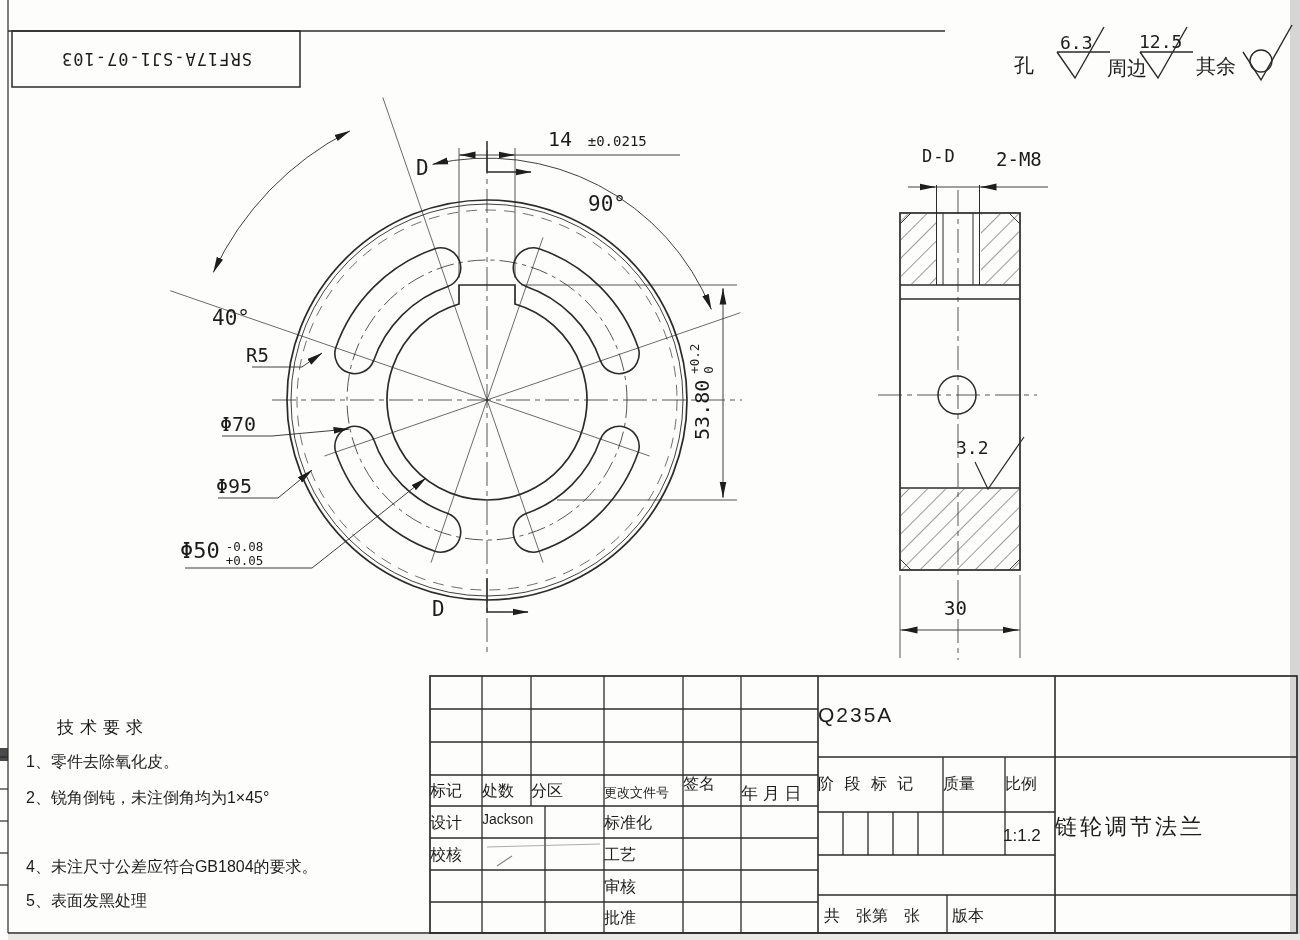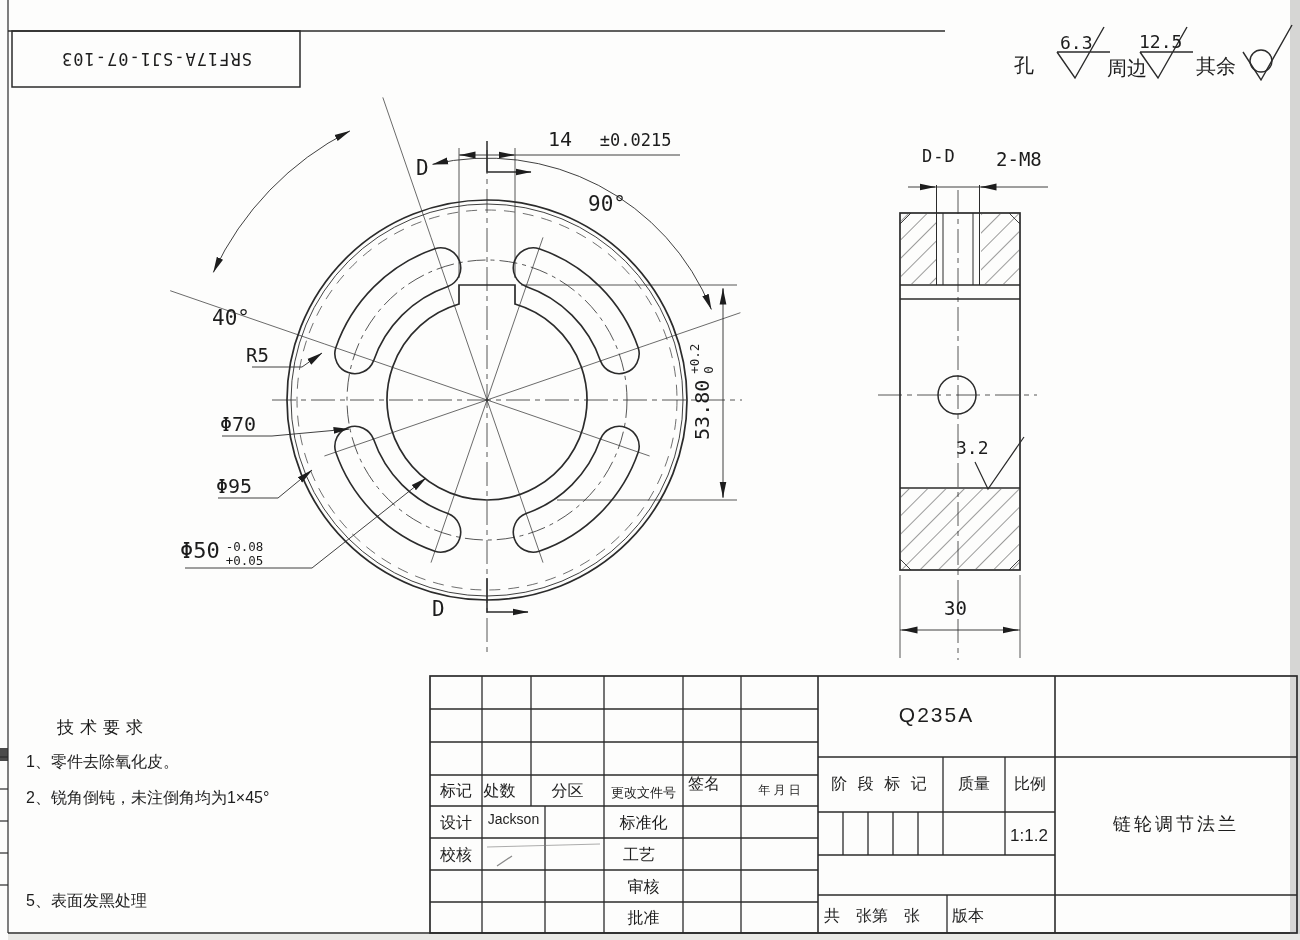--- a/index.html
+++ b/index.html
@@ -2,21 +2,21 @@
 <html><head>
 <meta charset="utf-8">
 <style>
   html,body{margin:0;padding:0;background:#ffffff;}
   #sheet{position:relative;width:1300px;height:940px;background:#fdfdfc;overflow:hidden;
          font-family:"Liberation Sans","DejaVu Sans",sans-serif;color:#1d1d1d;}
   #linework{position:absolute;left:0;top:0;z-index:1;}
   .lbl{position:absolute;z-index:10;white-space:nowrap;color:#1c1c1c;
        font-family:"DejaVu Sans Mono","Liberation Mono",monospace;}
   .cjk{font-family:"Liberation Sans","DejaVu Sans",sans-serif;}
-  .ctr{text-align:center;}
+  .ctr{text-align:left;}
   .tolstack{display:inline-flex;flex-direction:column;font-size:12.5px;line-height:1.1;
             vertical-align:middle;margin-left:6px;}
   .dimmain{font-size:20px;}
   #partno-box{position:absolute;left:12px;top:31px;width:288px;height:56px;z-index:10;
               display:flex;align-items:center;justify-content:center;}
   #partno-box span{transform:rotate(180deg);font-size:17px;letter-spacing:1px;
                    font-family:"DejaVu Sans Mono",monospace;}
   #watermark{position:absolute;left:512px;top:430px;z-index:5;display:flex;align-items:center;
              opacity:0.82;}
   #watermark .wmtext{font-size:56px;font-weight:bold;letter-spacing:5px;color:#3fb2e6;
@@ -203,21 +203,21 @@
 
 <div class="lbl cjk" style="left:1014px;top:52px;font-size:20px">孔</div>
 <div class="lbl" style="left:1060px;top:32px;font-size:18px">6.3</div>
 <div class="lbl cjk" style="left:1107px;top:55px;font-size:20px">周边</div>
 <div class="lbl" style="left:1139px;top:31px;font-size:18px">12.5</div>
 <div class="lbl cjk" style="left:1196px;top:53px;font-size:20px">其余</div>
 
 <div class="lbl" style="left:416px;top:156px;font-size:21px">D</div>
 <div class="lbl" style="left:548px;top:127px">
   <span class="dimmain">14</span>
-  <span style="font-size:17px;margin-left:18px">±0.0215</span>
+  <span style="font-size:14px;margin-left:6px">±0.0215</span>
 </div>
 <div class="lbl" style="left:588px;top:192px;font-size:21px">90°</div>
 <div class="lbl" style="left:212px;top:306px;font-size:21px">40°</div>
 <div class="lbl" style="left:246px;top:344px;font-size:19px">R5</div>
 <div class="lbl" style="left:220px;top:412px;font-size:20px">Φ70</div>
 <div class="lbl" style="left:216px;top:474px;font-size:20px">Φ95</div>
 <div class="lbl" style="left:180px;top:538px">
   <span style="font-size:22px">Φ50</span><span class="tolstack">
         <span>-0.08</span>
         <span>+0.05</span>
@@ -233,39 +233,40 @@
 <div class="lbl" style="left:432px;top:597px;font-size:21px">D</div>
 
 <div class="lbl" style="left:922px;top:146px;font-size:17px;letter-spacing:1px">D-D</div>
 <div class="lbl" style="left:996px;top:148px;font-size:19px">2-M8</div>
 <div class="lbl" style="left:956px;top:437px;font-size:18px">3.2</div>
 <div class="lbl" style="left:944px;top:597px;font-size:19px">30</div>
 
 <div class="lbl cjk" style="left:57px;top:716px;font-size:17px;letter-spacing:6px">技术要求</div>
 <div class="lbl cjk" style="left:26px;top:752px;font-size:16px">1、零件去除氧化皮。</div>
 <div class="lbl cjk" style="left:26px;top:788px;font-size:16px">2、锐角倒钝，未注倒角均为1×45°</div>
+<div class="lbl cjk" style="left:26px;top:857px;font-size:16px">4、未注尺寸公差应符合GB1804的要求。</div>
 <div class="lbl cjk" style="left:26px;top:891px;font-size:16px">5、表面发黑处理</div>
 
 <div class="tb cjk ctr" style="left:430px;top:781px;width:52px">标记</div>
 <div class="tb cjk ctr" style="left:482px;top:781px;width:35px">处数</div>
 <div class="tb cjk ctr" style="left:531px;top:781px;width:73px">分区</div>
 <div class="tb cjk ctr" style="left:604px;top:784px;width:79px;font-size:13px">更改文件号</div>
 <div class="tb cjk ctr" style="left:683px;top:774px;width:42px">签名</div>
-<div class="tb cjk ctr" style="left:741px;top:782px;width:77px;font-size:12px">年 月 日</div>
+<div class="tb cjk ctr" style="left:741px;top:782px;width:77px;font-size:17px">年 月 日</div>
 
 <div class="tb cjk ctr" style="left:430px;top:813px;width:52px">设计</div>
 <div class="tb ctr" style="left:482px;top:811px;width:63px;font-size:14px;">Jackson</div>
 <div class="tb cjk ctr" style="left:430px;top:845px;width:52px">校核</div>
 <div class="tb cjk ctr" style="left:604px;top:813px;width:79px">标准化</div>
 <div class="tb cjk ctr" style="left:604px;top:845px;width:70px">工艺</div>
 <div class="tb cjk ctr" style="left:604px;top:877px;width:79px">审核</div>
 <div class="tb cjk ctr" style="left:604px;top:908px;width:79px">批准</div>
 
 <div class="tb ctr" style="left:818px;top:703px;width:237px;font-size:21px;letter-spacing:2px">Q235A</div>
 <div class="tb cjk ctr" style="left:818px;top:774px;width:125px;letter-spacing:3px">阶 段 标 记</div>
 <div class="tb cjk ctr" style="left:943px;top:774px;width:62px">质量</div>
 <div class="tb cjk ctr" style="left:1005px;top:774px;width:50px">比例</div>
 <div class="tb ctr" style="left:1003px;top:826px;width:52px;font-size:17px">1:1.2</div>
-<div class="tb cjk ctr" style="left:1055px;top:812px;width:242px;font-size:18px;letter-spacing:3px">链轮调节法兰</div>
+<div class="tb cjk ctr" style="left:1055px;top:812px;width:242px;font-size:22px;letter-spacing:3px">链轮调节法兰</div>
 <div class="tb cjk" style="left:824px;top:906px">共　张第　张</div>
 <div class="tb cjk" style="left:952px;top:906px">版本</div>
 
 </div>
 
 </body></html>

